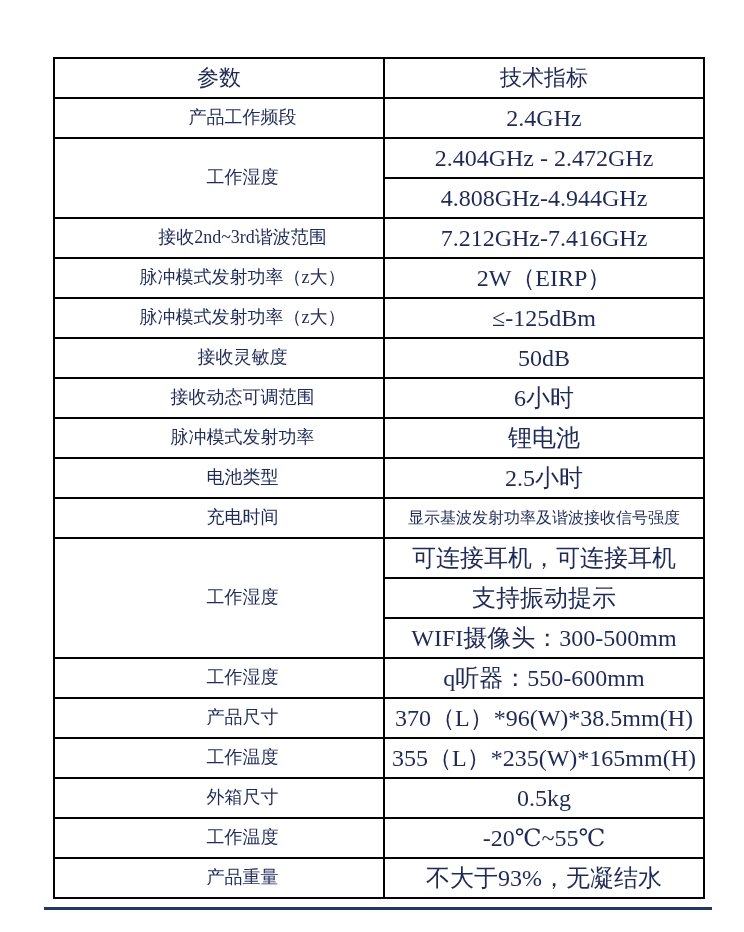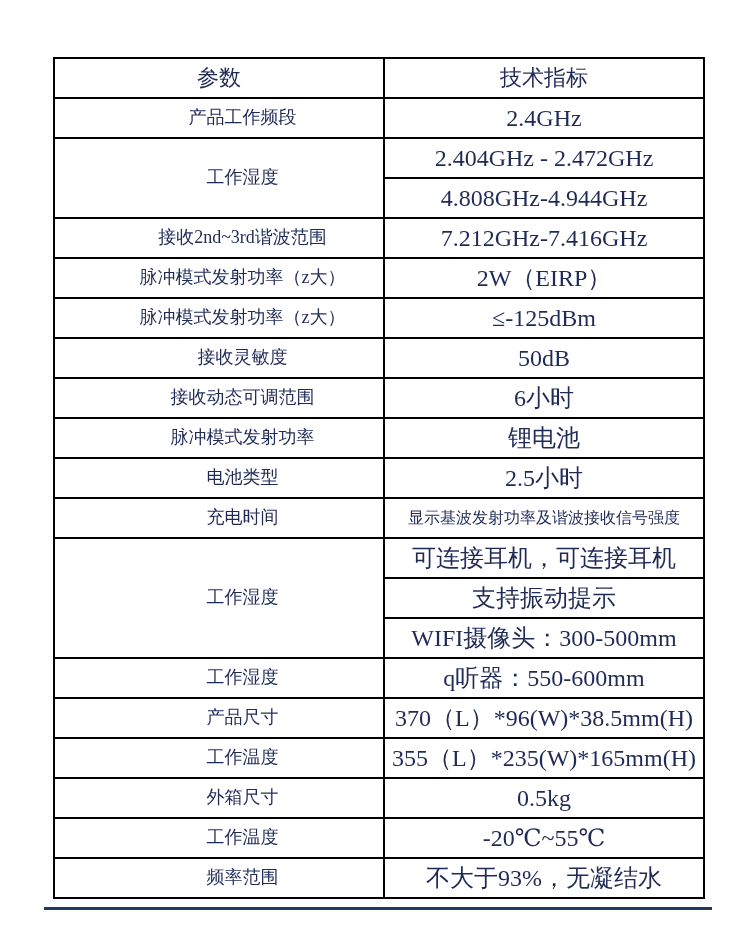--- a/index.html
+++ b/index.html
@@ -137,19 +137,19 @@
     </tr>
     <tr>
       <td class="label">外箱尺寸</td>
       <td class="value">0.5kg</td>
     </tr>
     <tr>
       <td class="label">工作温度</td>
       <td class="value">-20℃~55℃</td>
     </tr>
     <tr>
-      <td class="label">频率范围</td>
+      <td class="label">产品重量</td>
       <td class="value">不大于93%，无凝结水</td>
     </tr>
   </tbody>
 </table>
 
 <div class="bottom-accent-bar"></div>
 
 </body></html>

